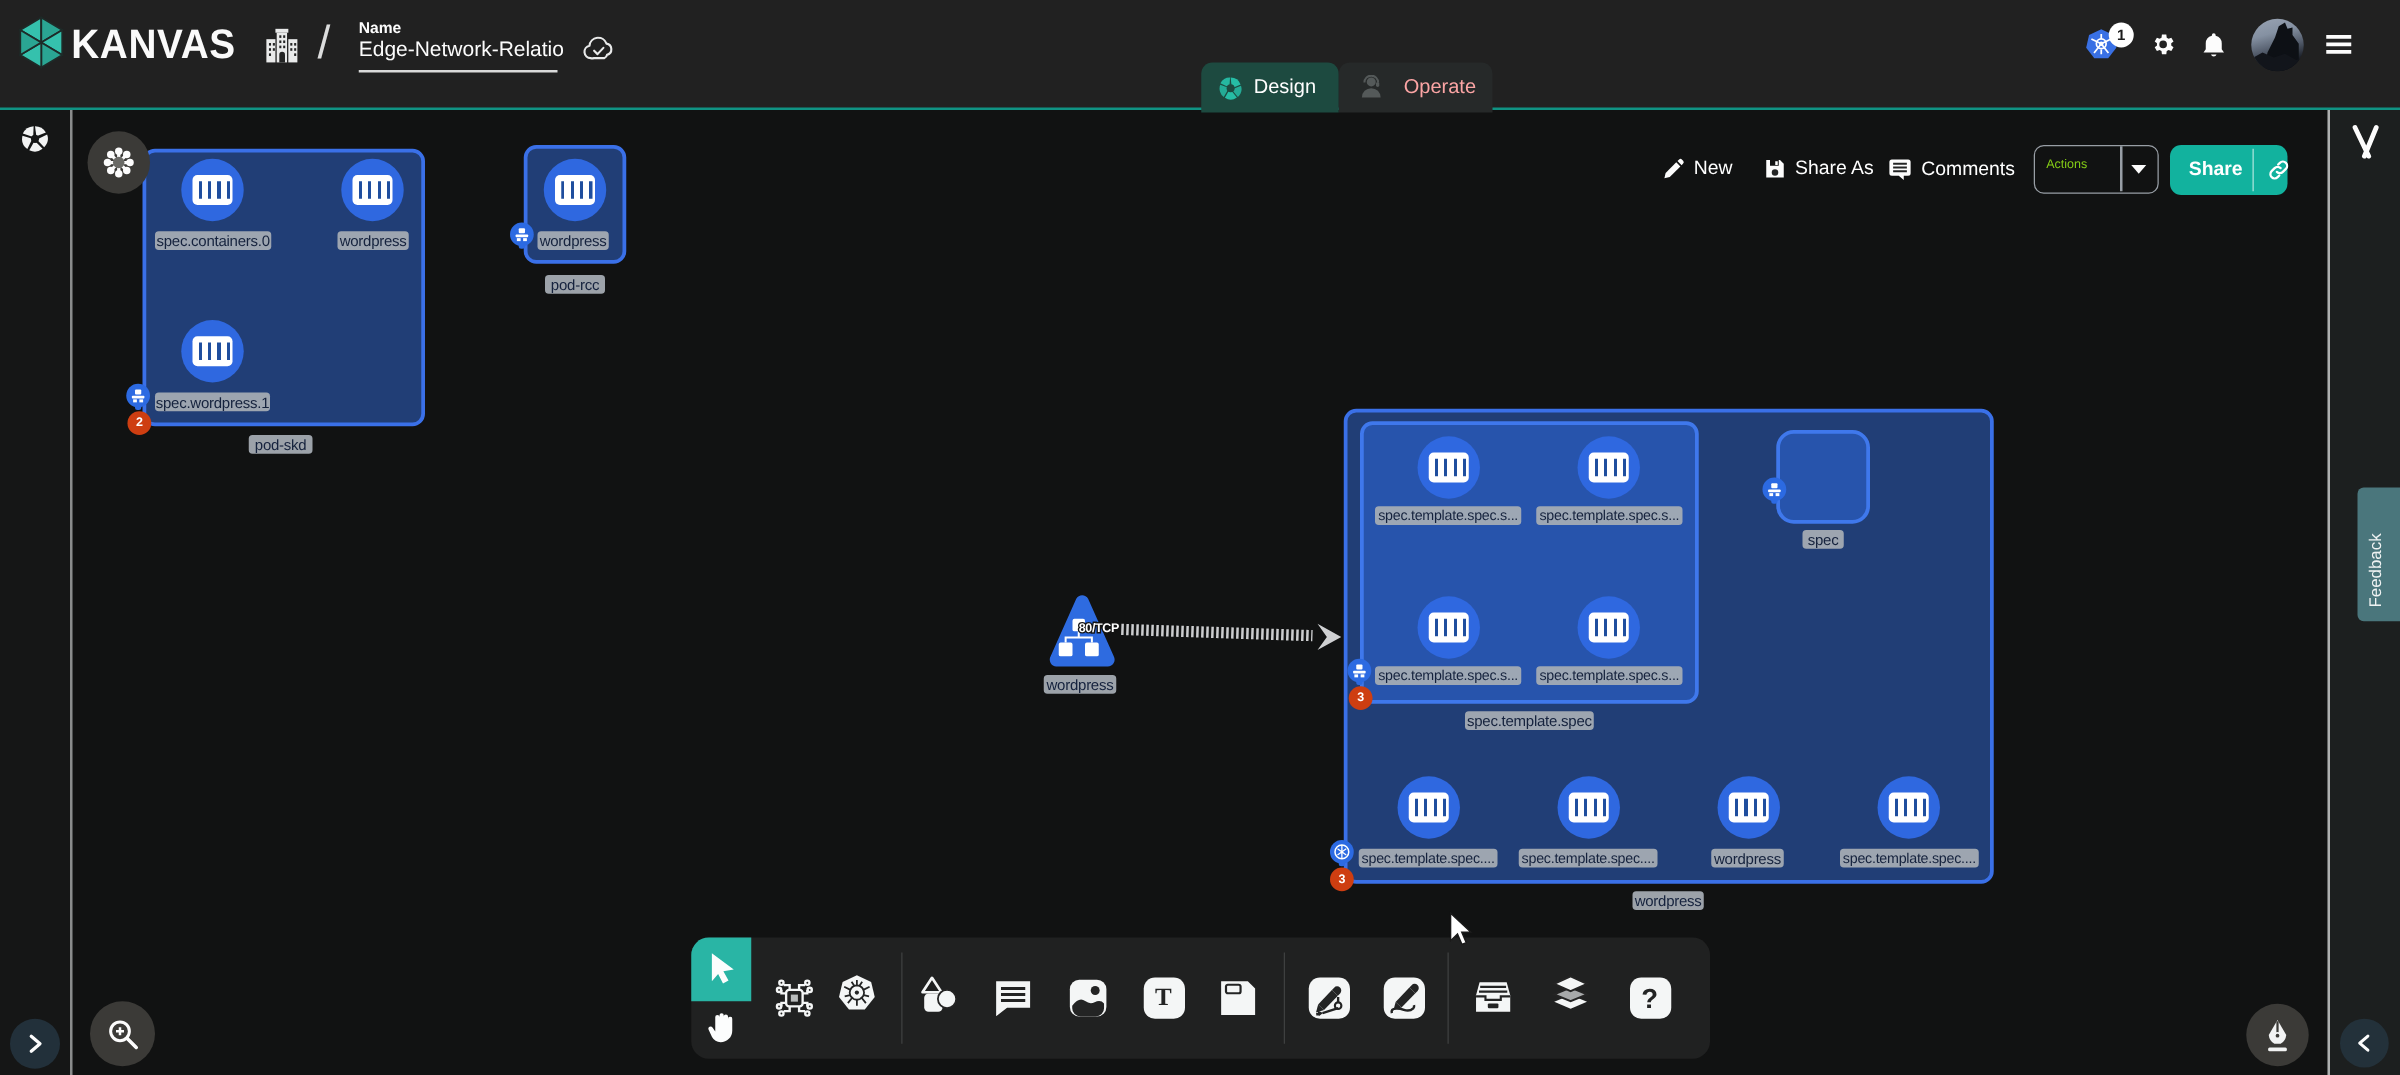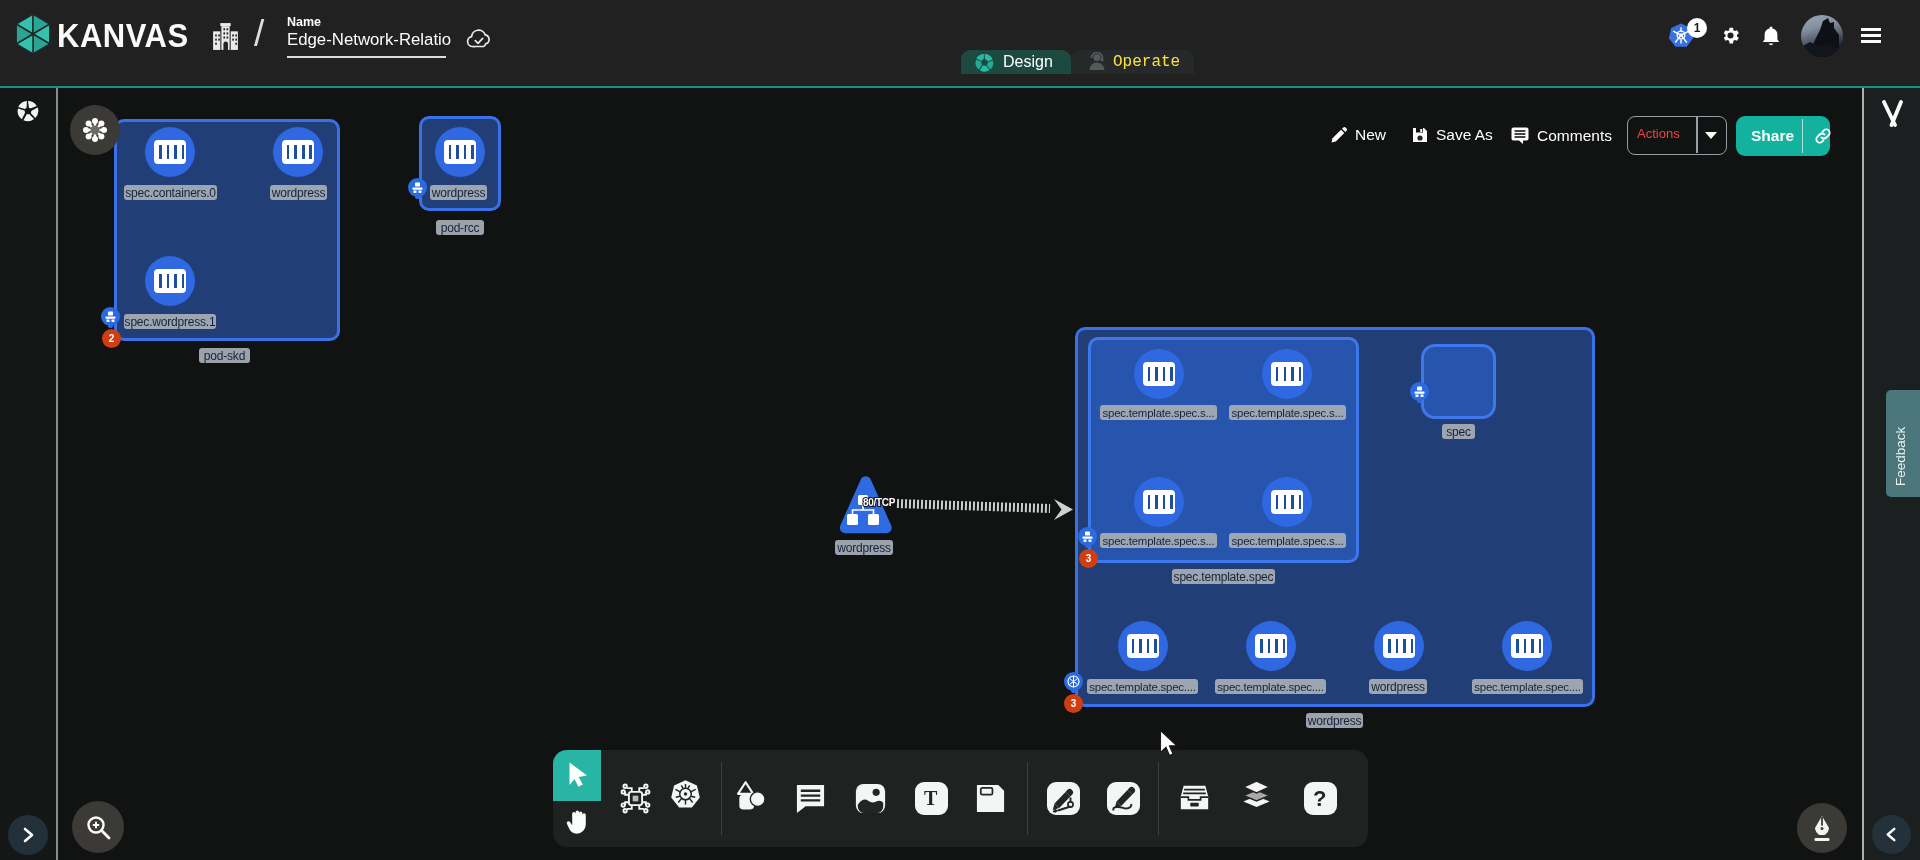--- a/index.html
+++ b/index.html
@@ -5,25 +5,25 @@
   * { margin:0; padding:0; box-sizing:border-box; }
   html,body { width:1920px; height:860px; overflow:hidden; background:#111212; }
   body { font-family:"Liberation Sans", sans-serif; position:relative; }
   #root { position:absolute; inset:0; }
 
   
   #hdr { position:absolute; left:0; top:0; width:1920px; height:88px; background:#212121; border-bottom:2px solid #0f9383; }
   .hx { position:absolute; }
 
   
-  .tab { position:absolute; top:50px; height:24px; border-radius:9px 9px 0 0; display:flex; align-items:center; }
+  .tab { position:absolute; top:50px; height:40px; border-radius:9px 9px 0 0; display:flex; align-items:center; }
   #tabD { left:961px; width:110px; background:#1d4a40; }
   #tabO { left:1071px; width:123px; background:#262929; }
   #tabD span { color:#fff; font-size:16px; margin-left:9px; }
-  #tabO span { color:#fde047; font-size:16px; margin-left:6px;font-family:Liberation Mono, monospace; }
+  #tabO span { color:#fca5a5; font-size:16px; margin-left:16px; }
 
   
   #lsb { position:absolute; left:0; top:88px; width:58px; height:772px; background:#151616; border-right:2px solid #8a8c8c; }
 
   
   #rsb { position:absolute; left:1862px; top:88px; width:58px; height:772px; background:#1c1f1f; border-left:2px solid #aeb0b0; }
   #fdb { position:absolute; left:1886px; top:390px; width:34px; height:107px; background:#4a767c; border-radius:5px 0 0 5px; }
   #fdb span { position:absolute; left:7px; top:96px; color:#eef2f2; font-size:13.5px; transform:rotate(-90deg); transform-origin:0 0; white-space:nowrap; }
 
   
@@ -283,34 +283,34 @@
           <path d="M1.5 16.5 l1-4.2 L11 3.8 l3.3 3.3 -8.5 8.5 z"></path>
           <path d="M12 2.8 l1.3-1.3 a1.55 1.55 0 0 1 2.2 0 l1 1 a1.55 1.55 0 0 1 0 2.2 L15.3 6.1 z"></path>
         </svg>
       <span>New</span>
     </div>
     <div class="act" style="left:1411px;">
       <svg width="18" height="18" viewBox="0 0 18 18" fill="#fcfcfc">
           <path d="M2 2 h11 l3 3 v11 H2 z M5 2 v4.5 h7 V2 z M9.2 3 h2 v3 h-2 z" fill-rule="evenodd"></path>
           <circle cx="9" cy="12" r="2.6" fill="#232424"></circle>
         </svg>
-      <span>Save As</span>
+      <span>Share As</span>
     </div>
     <div class="act" style="left:1510px;">
       <svg width="20" height="19" viewBox="0 0 20 19" fill="#fcfcfc">
           <path d="M3.5 1.5 h13 a2 2 0 0 1 2 2 v9 a2 2 0 0 1 -2 2 h-3.5 v3.5 L9 14.5 H3.5 a2 2 0 0 1 -2 -2 v-9 a2 2 0 0 1 2 -2 z"></path>
           <g stroke="#232424" stroke-width="1.7">
             <line x1="4.5" y1="5" x2="15.5" y2="5"></line>
             <line x1="4.5" y1="8" x2="15.5" y2="8"></line>
             <line x1="4.5" y1="11" x2="15.5" y2="11"></line>
           </g>
         </svg>
       <span>Comments</span>
     </div>
-    <div style="position:absolute; left:1627px; top:116px; width:100px; height:39px; border:1.5px solid #989ea5; border-radius:8px; color:#ef4444; font-size:13px;padding-left:18px;">
+    <div style="position:absolute; left:1627px; top:116px; width:100px; height:39px; border:1.5px solid #989ea5; border-radius:8px; color:#84cc16; font-size:10px;padding-left:18px;">
       <span style="position:absolute; left:9px; top:9px;">Actions</span>
       <div style="position:absolute; left:68px; top:0; width:1.5px; height:36px; background:#989ea5;"></div>
       <svg style="position:absolute; left:76px; top:14px;" width="14" height="9" viewBox="0 0 14 9">
           <path d="M1 1 l6 7 6-7 z" fill="#fcfcfc"></path>
         </svg>
     </div>
     <div style="position:absolute; left:1736px; top:116px; width:94px; height:40px; background:#12b29e; border-radius:9px;">
       <span style="position:absolute; left:15px; top:11px; color:#fff; font-size:15.5px; font-weight:bold;">Share</span>
       <div style="position:absolute; left:66px; top:3px; width:1.2px; height:34px; background:rgba(255,255,255,0.65);"></div>
       <svg style="position:absolute; left:77px; top:11px;" width="20" height="18" viewBox="0 0 24 24" fill="none" stroke="#fff" stroke-width="2.4" stroke-linecap="round">

